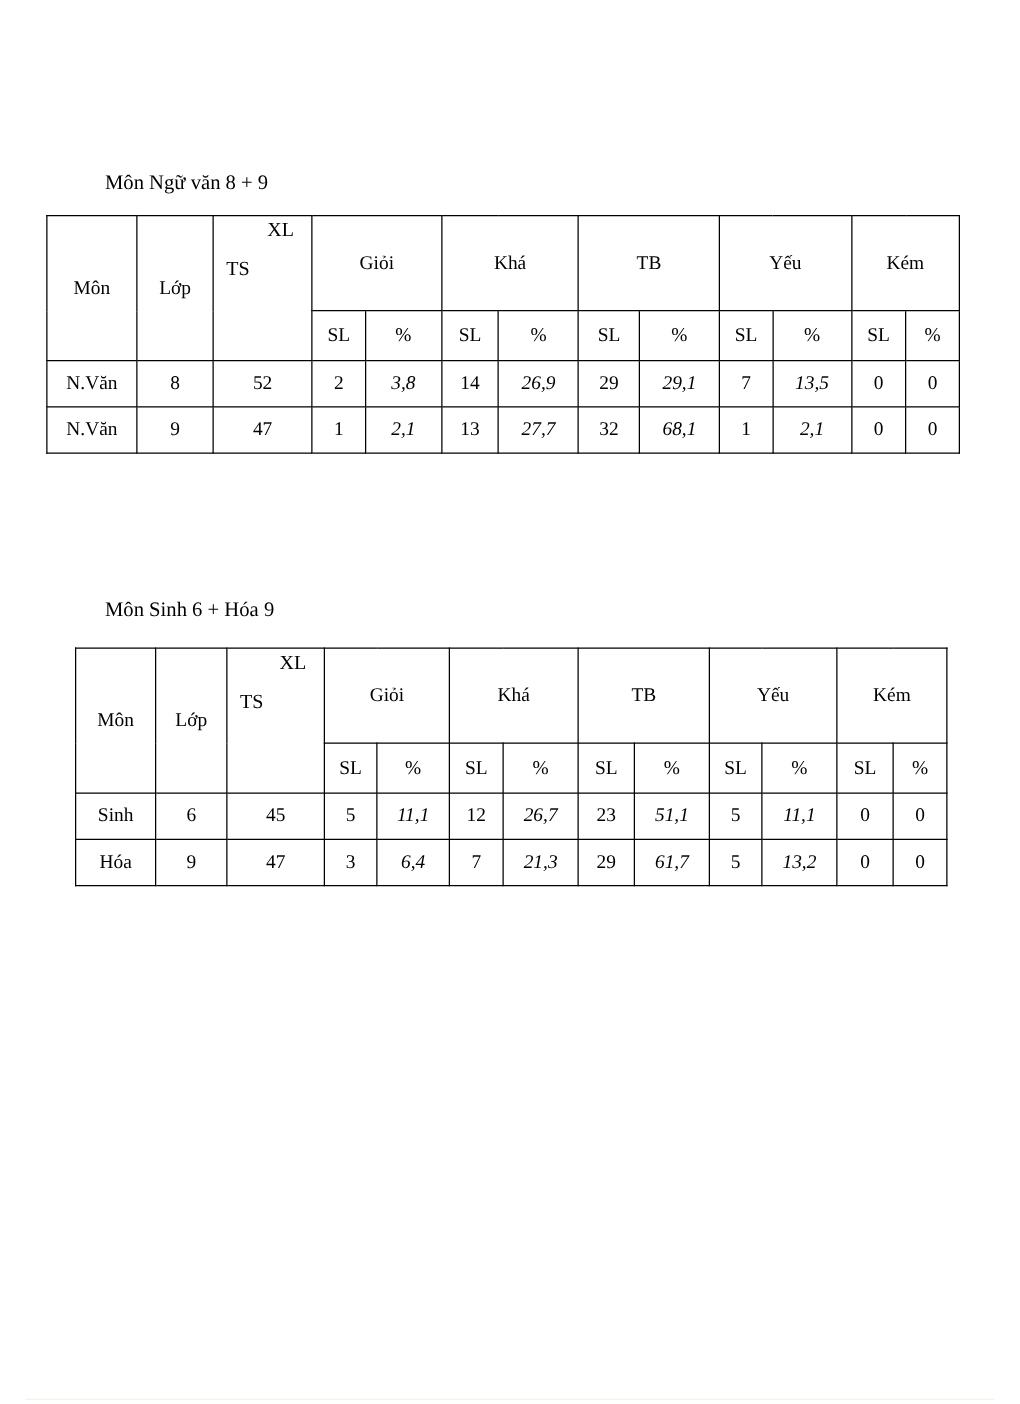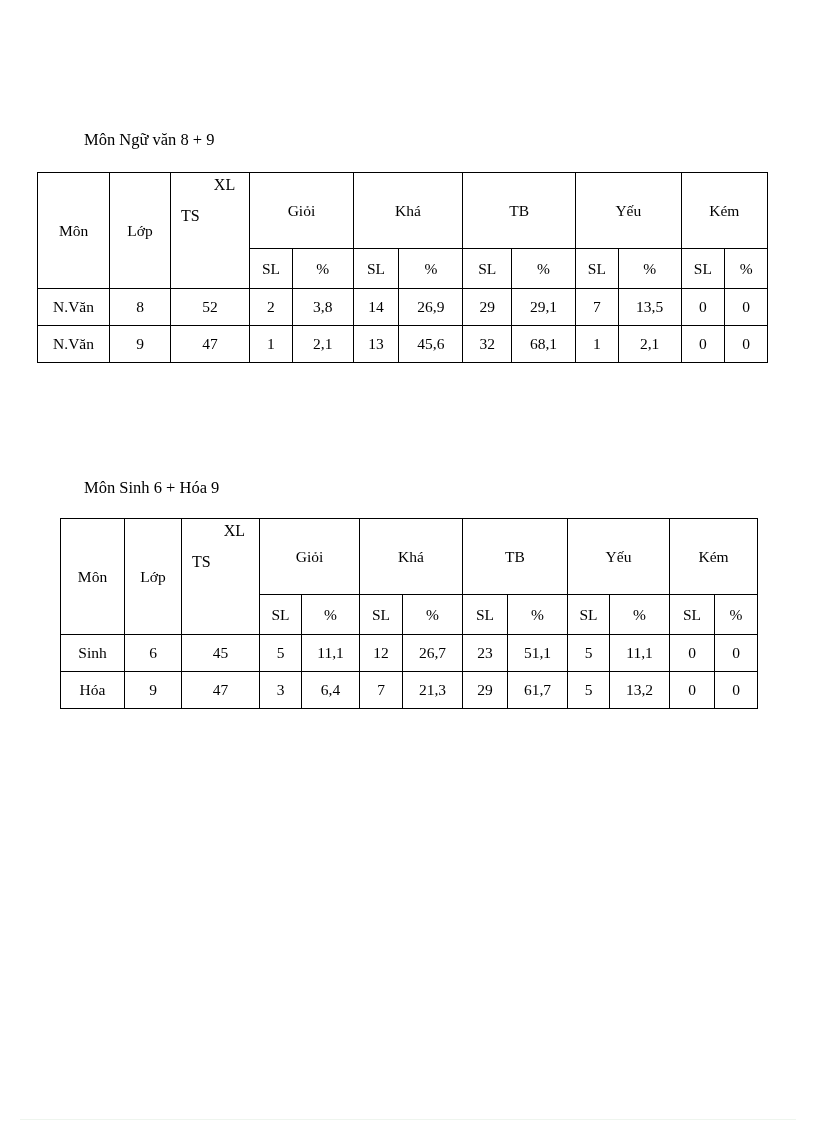--- a/index.html
+++ b/index.html
@@ -37,21 +37,21 @@
     text-decoration: underline;
     text-underline-offset: 3px;
   }
 
   
   .section-caption {
     position: absolute;
     font-size: 16.5px;
     white-space: nowrap;
   }
-  #caption-1 { top: 130px; left: 84px; }
+  #caption-1 { top: 136px; left: 84px; }
   #caption-2 { top: 478px; left: 84px; }
 
   
   table.grade-table {
     position: absolute;
     border-collapse: collapse;
     table-layout: fixed;
     font-size: 15.5px;
   }
   table.grade-table td,
@@ -93,21 +93,21 @@
     font-size: 16px;
   }
   .xl-ts-cell .ts-label {
     position: absolute;
     top: 34px;
     left: 10px;
     font-size: 16px;
   }
 
   .cell-mon  { text-align: left; padding-left: 8px; }
-  .pct-value { font-weight: bold; }
+  .pct-value { font-weight: bold; font-style: italic; }
   .num-bold  { font-weight: bold; }
 
   
   .page-bottom-rule {
     position: absolute;
     left: 20px;
     top: 1119px;
     width: 776px;
     height: 1px;
     background: #eef5ee;
@@ -180,21 +180,21 @@
         <td>0</td>
         <td class="num-bold">0</td>
       </tr>
       <tr class="data-row">
         <td class="cell-mon">N.Văn</td>
         <td>9</td>
         <td>47</td>
         <td>1</td>
         <td class="pct-value">2,1</td>
         <td>13</td>
-        <td class="pct-value">45,6</td>
+        <td class="pct-value">27,7</td>
         <td>32</td>
         <td class="pct-value">68,1</td>
         <td>1</td>
         <td class="pct-value">2,1</td>
         <td>0</td>
         <td>0</td>
       </tr>
     </tbody>
   </table>
 

